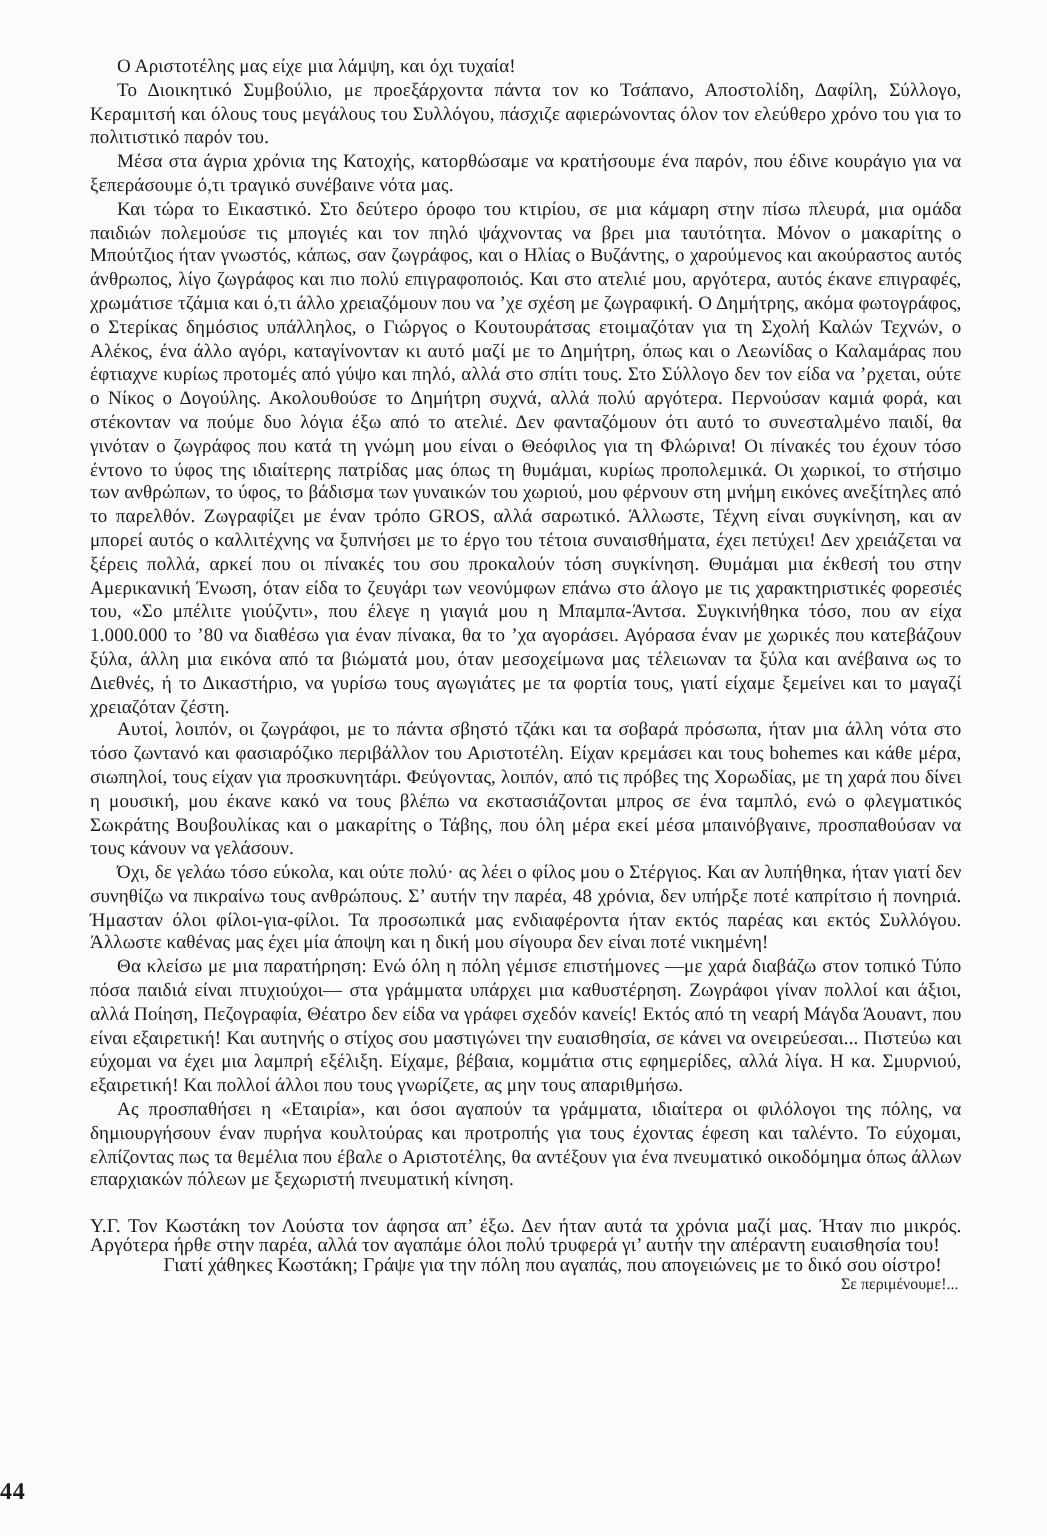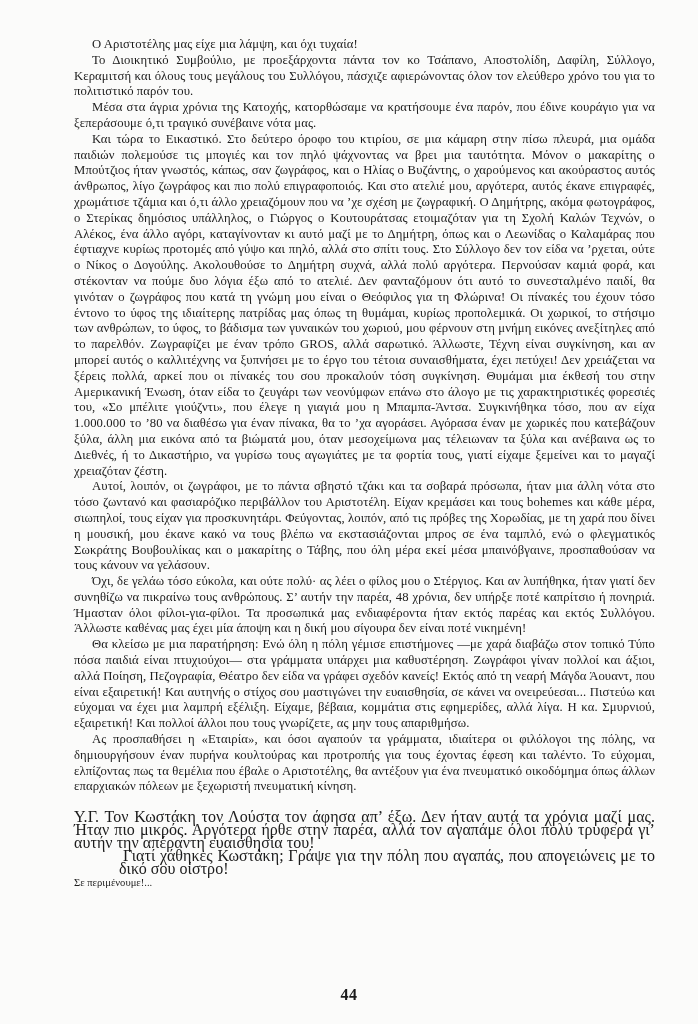--- a/index.html
+++ b/index.html
@@ -14,60 +14,60 @@
     height: 1024px;
     background: #fbfbfa;
     color: #1b1b1b;
     font-family: "Liberation Serif", "DejaVu Serif", serif;
     overflow: hidden;
     box-sizing: border-box;
   }
   .content {
     position: absolute;
     top: 37px;
-    left: 74px;
+    left: 60px;
     width: 581px;
   }
   .body-text p {
     margin: 0;
     padding: 0;
     font-size: 12.7px;
     line-height: 15.8px;
     text-align: justify;
     text-indent: 18px;
     letter-spacing: 0.1px;
   }
   .postscript {
     margin-top: 15px;
   }
   .postscript p {
     margin: 0;
     padding: 0;
-    font-size: 16px;
+    font-size: 13px;
     line-height: 13px;
     text-align: justify;
     text-indent: 0;
     letter-spacing: 0.05px;
   }
   .postscript p.ps-second {
     text-indent: 4px;
     margin-left: 45px;
   }
   .closing {
     margin-top: 1px;
     padding-right: 2px;
     font-size: 10.6px;
     line-height: 13px;
+    text-align: right;
   }
   .page-number {
     position: absolute;
     left: 0;
     right: 0;
     top: 986px;
-    text-align: center;
     font-size: 16px;
     font-weight: bold;
     letter-spacing: 0.5px;
   }
 </style>
 </head>
 <body>
 
 <div class="page">
   <div class="content">

